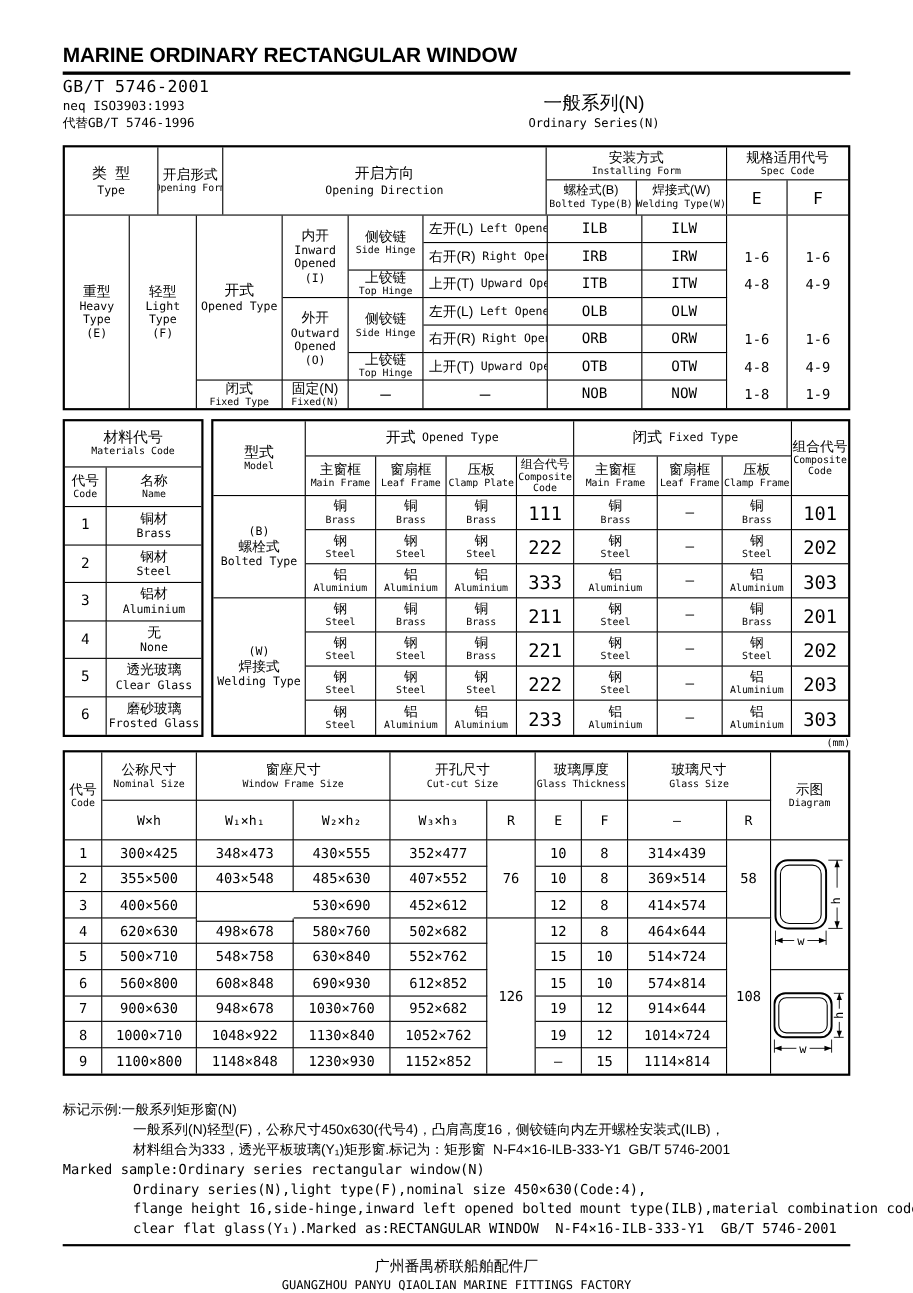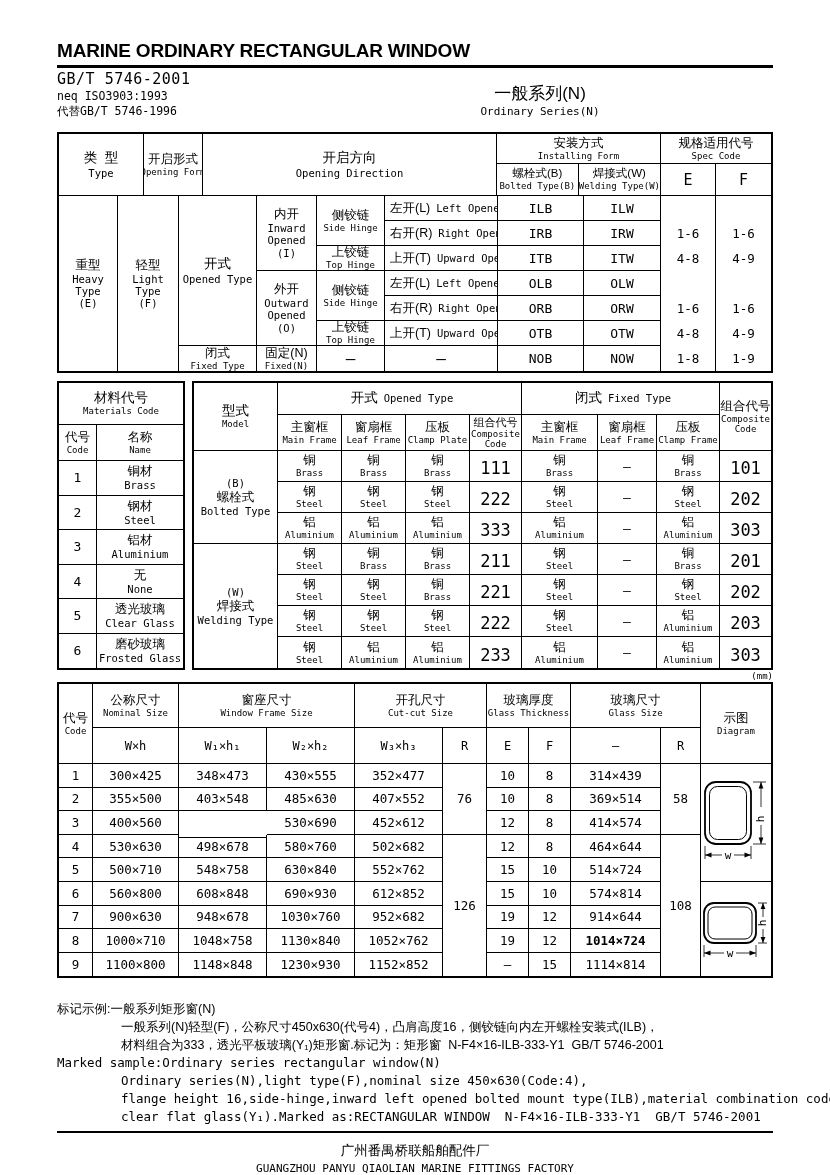--- a/index.html
+++ b/index.html
@@ -634,21 +634,21 @@
     <div class="cell dim br bb" style="grid-area: 4 / 9;">369×514</div>
     <div class="cell dim br bb" style="grid-area: 5 / 1;">3</div>
     <div class="cell dim br bb" style="grid-area: 5 / 2;">400×560</div>
     <div class="cell dim br bb" style="grid-area: 5 / 3; margin-top: 26px;">448×608</div>
     <div class="cell dim br bb" style="grid-area: 5 / 4;">530×690</div>
     <div class="cell dim br bb" style="grid-area: 5 / 5;">452×612</div>
     <div class="cell dim br bb" style="grid-area: 5 / 7;">12</div>
     <div class="cell dim br bb" style="grid-area: 5 / 8;">8</div>
     <div class="cell dim br bb" style="grid-area: 5 / 9;">414×574</div>
     <div class="cell dim br bb" style="grid-area: 6 / 1;">4</div>
-    <div class="cell dim br bb" style="grid-area: 6 / 2;">530×630</div>
+    <div class="cell dim br bb" style="grid-area: 6 / 2;">620×630</div>
     <div class="cell dim br bb" style="grid-area: 6 / 3;">498×678</div>
     <div class="cell dim br bb" style="grid-area: 6 / 4;">580×760</div>
     <div class="cell dim br bb" style="grid-area: 6 / 5;">502×682</div>
     <div class="cell dim br bb" style="grid-area: 6 / 7;">12</div>
     <div class="cell dim br bb" style="grid-area: 6 / 8;">8</div>
     <div class="cell dim br bb" style="grid-area: 6 / 9;">464×644</div>
     <div class="cell dim br bb" style="grid-area: 7 / 1;">5</div>
     <div class="cell dim br bb" style="grid-area: 7 / 2;">500×710</div>
     <div class="cell dim br bb" style="grid-area: 7 / 3;">548×758</div>
     <div class="cell dim br bb" style="grid-area: 7 / 4;">630×840</div>
@@ -667,26 +667,26 @@
     <div class="cell dim br bb" style="grid-area: 9 / 1;">7</div>
     <div class="cell dim br bb" style="grid-area: 9 / 2;">900×630</div>
     <div class="cell dim br bb" style="grid-area: 9 / 3;">948×678</div>
     <div class="cell dim br bb" style="grid-area: 9 / 4;">1030×760</div>
     <div class="cell dim br bb" style="grid-area: 9 / 5;">952×682</div>
     <div class="cell dim br bb" style="grid-area: 9 / 7;">19</div>
     <div class="cell dim br bb" style="grid-area: 9 / 8;">12</div>
     <div class="cell dim br bb" style="grid-area: 9 / 9;">914×644</div>
     <div class="cell dim br bb" style="grid-area: 10 / 1;">8</div>
     <div class="cell dim br bb" style="grid-area: 10 / 2;">1000×710</div>
-    <div class="cell dim br bb" style="grid-area: 10 / 3;">1048×758</div>
+    <div class="cell dim br bb" style="grid-area: 10 / 3;">1048×922</div>
     <div class="cell dim br bb" style="grid-area: 10 / 4;">1130×840</div>
     <div class="cell dim br bb" style="grid-area: 10 / 5;">1052×762</div>
     <div class="cell dim br bb" style="grid-area: 10 / 7;">19</div>
     <div class="cell dim br bb" style="grid-area: 10 / 8;">12</div>
-    <div class="cell dim br bb" style="grid-area: 10 / 9; font-weight: bold;">1014×724</div>
+    <div class="cell dim br bb" style="grid-area: 10 / 9;">1014×724</div>
     <div class="cell dim br" style="grid-area: 11 / 1;">9</div>
     <div class="cell dim br" style="grid-area: 11 / 2;">1100×800</div>
     <div class="cell dim br" style="grid-area: 11 / 3;">1148×848</div>
     <div class="cell dim br" style="grid-area: 11 / 4;">1230×930</div>
     <div class="cell dim br" style="grid-area: 11 / 5;">1152×852</div>
     <div class="cell dim br" style="grid-area: 11 / 7;">—</div>
     <div class="cell dim br" style="grid-area: 11 / 8;">15</div>
     <div class="cell dim br" style="grid-area: 11 / 9;">1114×814</div>
   </div>
 

